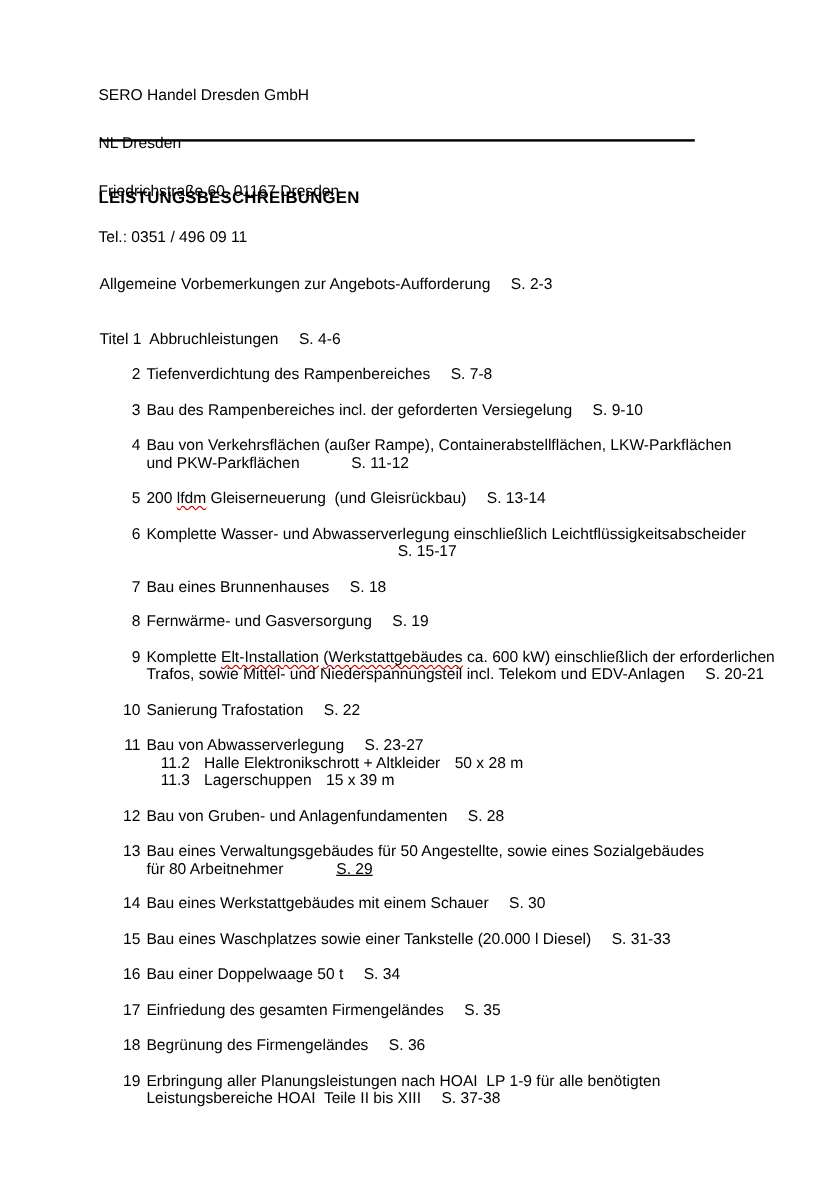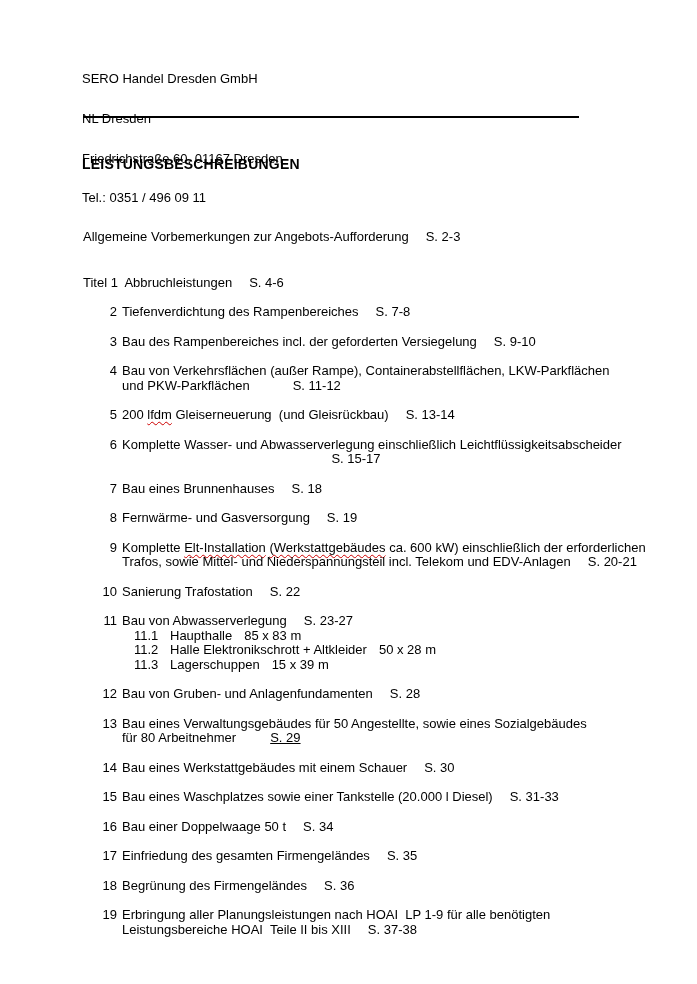--- a/index.html
+++ b/index.html
@@ -33,21 +33,21 @@
     font-size:13px;line-height:14.5px;
   }
   .toc-row{display:flex;margin-bottom:15px;}
   .toc-row.plain{display:block;margin-top:31px;}
   .num{flex:0 0 34px;text-align:right;white-space:pre;}
   .body{margin-left:5px;width:468px;}
   .line{white-space:pre;}
   .line.pages-right{text-align:center;}
   .pages.gap-default{margin-left:17px;}
   .pages.gap-wide{margin-left:43px;}
-  .pages.gap-med{margin-left:34px;text-decoration:underline;}
+  .pages.gap-med{margin-left:44px;text-decoration:underline;}
   .misspelled{
     text-decoration:underline;
     text-decoration-style:wavy;
     text-decoration-color:var(--spellcheck);
     text-decoration-thickness:1px;
     text-underline-offset:2px;
     text-decoration-skip-ink:none;
   }
   .subline{padding-left:12px;}
   .subnum{display:inline-block;width:36px;}
@@ -129,21 +129,20 @@
       <div class="toc-row">
         <span class="num">10</span>
         <div class="body">
           <div class="line"><span>Sanierung Trafostation</span><span class="pages gap-default">S. 22</span></div>
         </div>
       </div>
       <div class="toc-row">
         <span class="num">11</span>
         <div class="body">
           <div class="line"><span>Bau von Abwasserverlegung</span><span class="pages gap-default">S. 23-27</span></div>
-          <div class="line subline"><span class="subnum">11.1</span><span>Haupthalle</span><span class="dims">85 x 83 m</span></div>
           <div class="line subline"><span class="subnum">11.2</span><span>Halle Elektronikschrott + Altkleider</span><span class="dims">50 x 28 m</span></div>
           <div class="line subline"><span class="subnum">11.3</span><span>Lagerschuppen</span><span class="dims">15 x 39 m</span></div>
         </div>
       </div>
       <div class="toc-row">
         <span class="num">12</span>
         <div class="body">
           <div class="line"><span>Bau von Gruben- und Anlagenfundamenten</span><span class="pages gap-default">S. 28</span></div>
         </div>
       </div>

